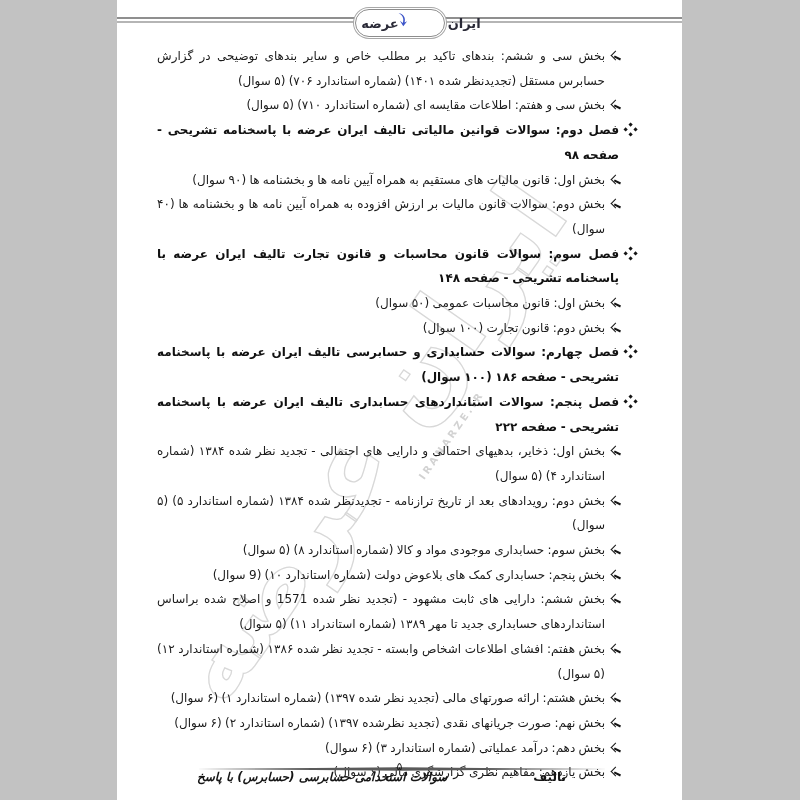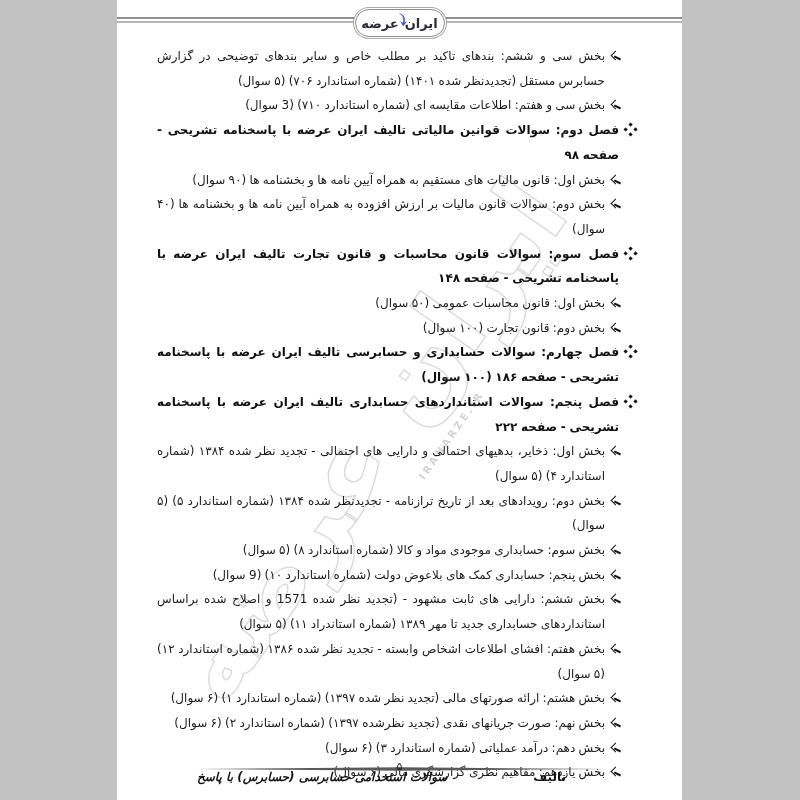--- a/index.html
+++ b/index.html
@@ -20,21 +20,21 @@
     z-index:1;
   }
   .logo-pill{
     position:absolute;left:50%;top:9px;transform:translateX(-50%);
     width:88px;height:26px;background:#ffffff;
     border:1px solid #8d8d8d;border-radius:14px;
     box-shadow:0 0 0 1px #ffffff,0 0 0 2px #a8a8a8;
     z-index:2;display:flex;align-items:center;justify-content:center;
     direction:rtl;
   }
-  .logo-word{font-size:13px;font-weight:bold;color:#2b2b38;letter-spacing:-0.5px;}
+  .logo-word{font-size:13px;font-weight:bold;color:#2b2b38;letter-spacing:-0.5px;margin-left:43px;}
   .logo-arrow{margin:-4px -3px 0 -3px;flex:0 0 auto;}
   
   .watermark{
     position:absolute;left:120px;top:300px;width:500px;height:320px;
     transform:rotate(-55deg);transform-origin:center;
     z-index:0;pointer-events:none;text-align:center;direction:rtl;
   }
   .watermark .wm-main{
     font-size:105px;font-weight:bold;line-height:1;
     color:rgba(255,255,255,0);
@@ -105,21 +105,21 @@
     <div class="wm-site">IRANARZE.IR</div>
   </div>
 
   <div class="toc">
     <div class="row sec">
         <span class="bl arw"></span>
         <span class="txt">بخش سی و ششم: بندهای تاکید بر مطلب خاص و سایر بندهای توضیحی در گزارش حسابرس مستقل (تجدیدنظر شده ۱۴۰۱) (شماره استاندارد ۷۰۶) (۵ سوال)</span>
       </div>
     <div class="row sec">
         <span class="bl arw"></span>
-        <span class="txt">بخش سی و هفتم: اطلاعات مقایسه ای (شماره استاندارد ۷۱۰) (3 سوال)</span>
+        <span class="txt">بخش سی و هفتم: اطلاعات مقایسه ای (شماره استاندارد ۷۱۰) (۵ سوال)</span>
       </div>
     <div class="row ch">
         <span class="bl dia"></span>
         <span class="txt">فصل دوم: سوالات قوانین مالیاتی تالیف ایران عرضه با پاسخنامه تشریحی - صفحه ۹۸</span>
       </div>
     <div class="row sec">
         <span class="bl arw"></span>
         <span class="txt">بخش اول: قانون مالیات های مستقیم به همراه آیین نامه ها و بخشنامه ها (۹۰ سوال)</span>
       </div>
     <div class="row sec">

